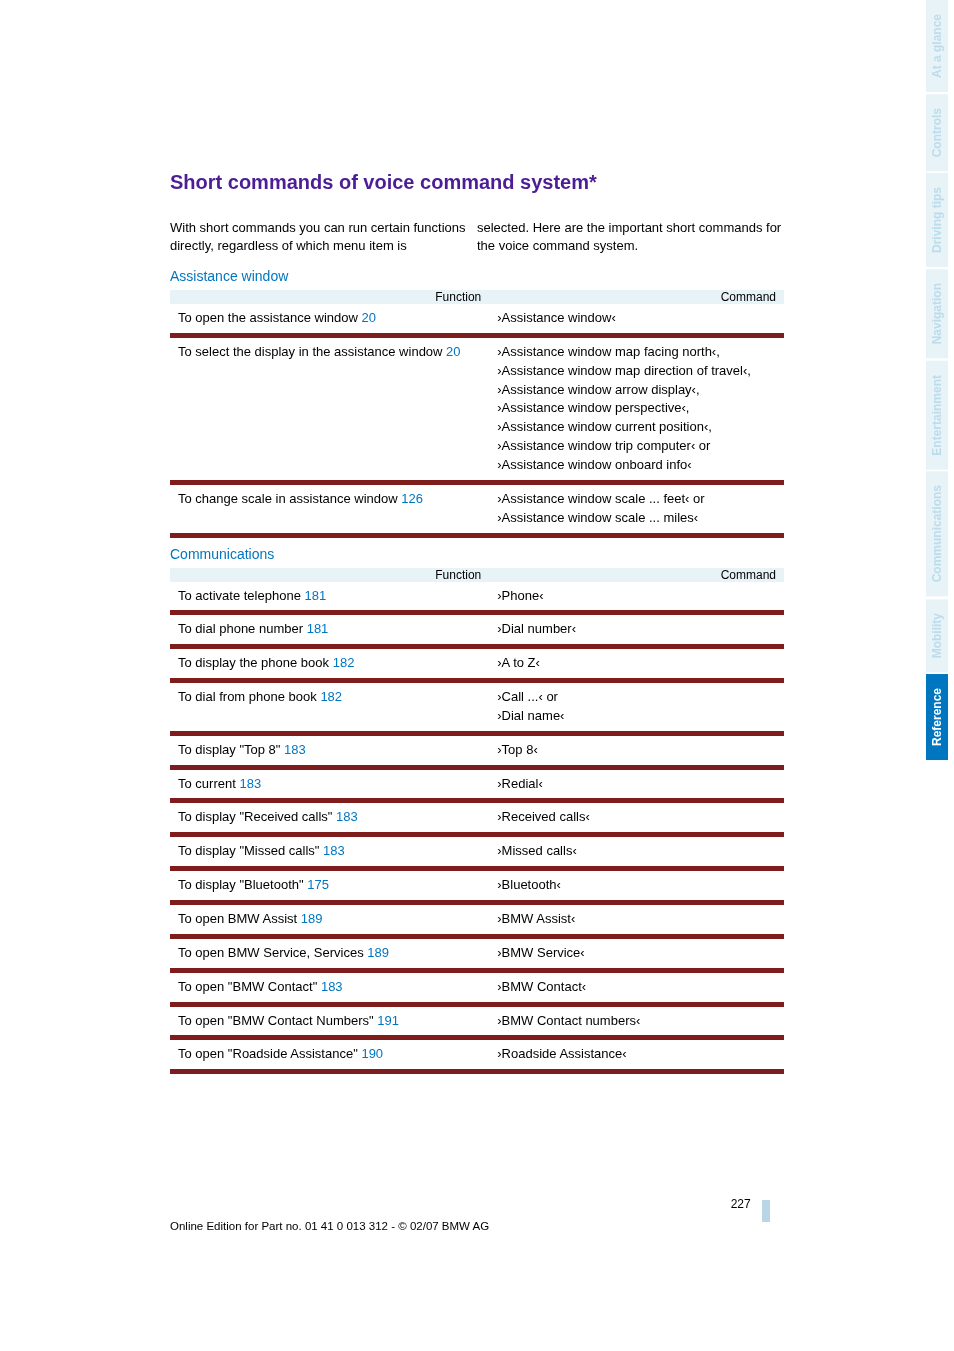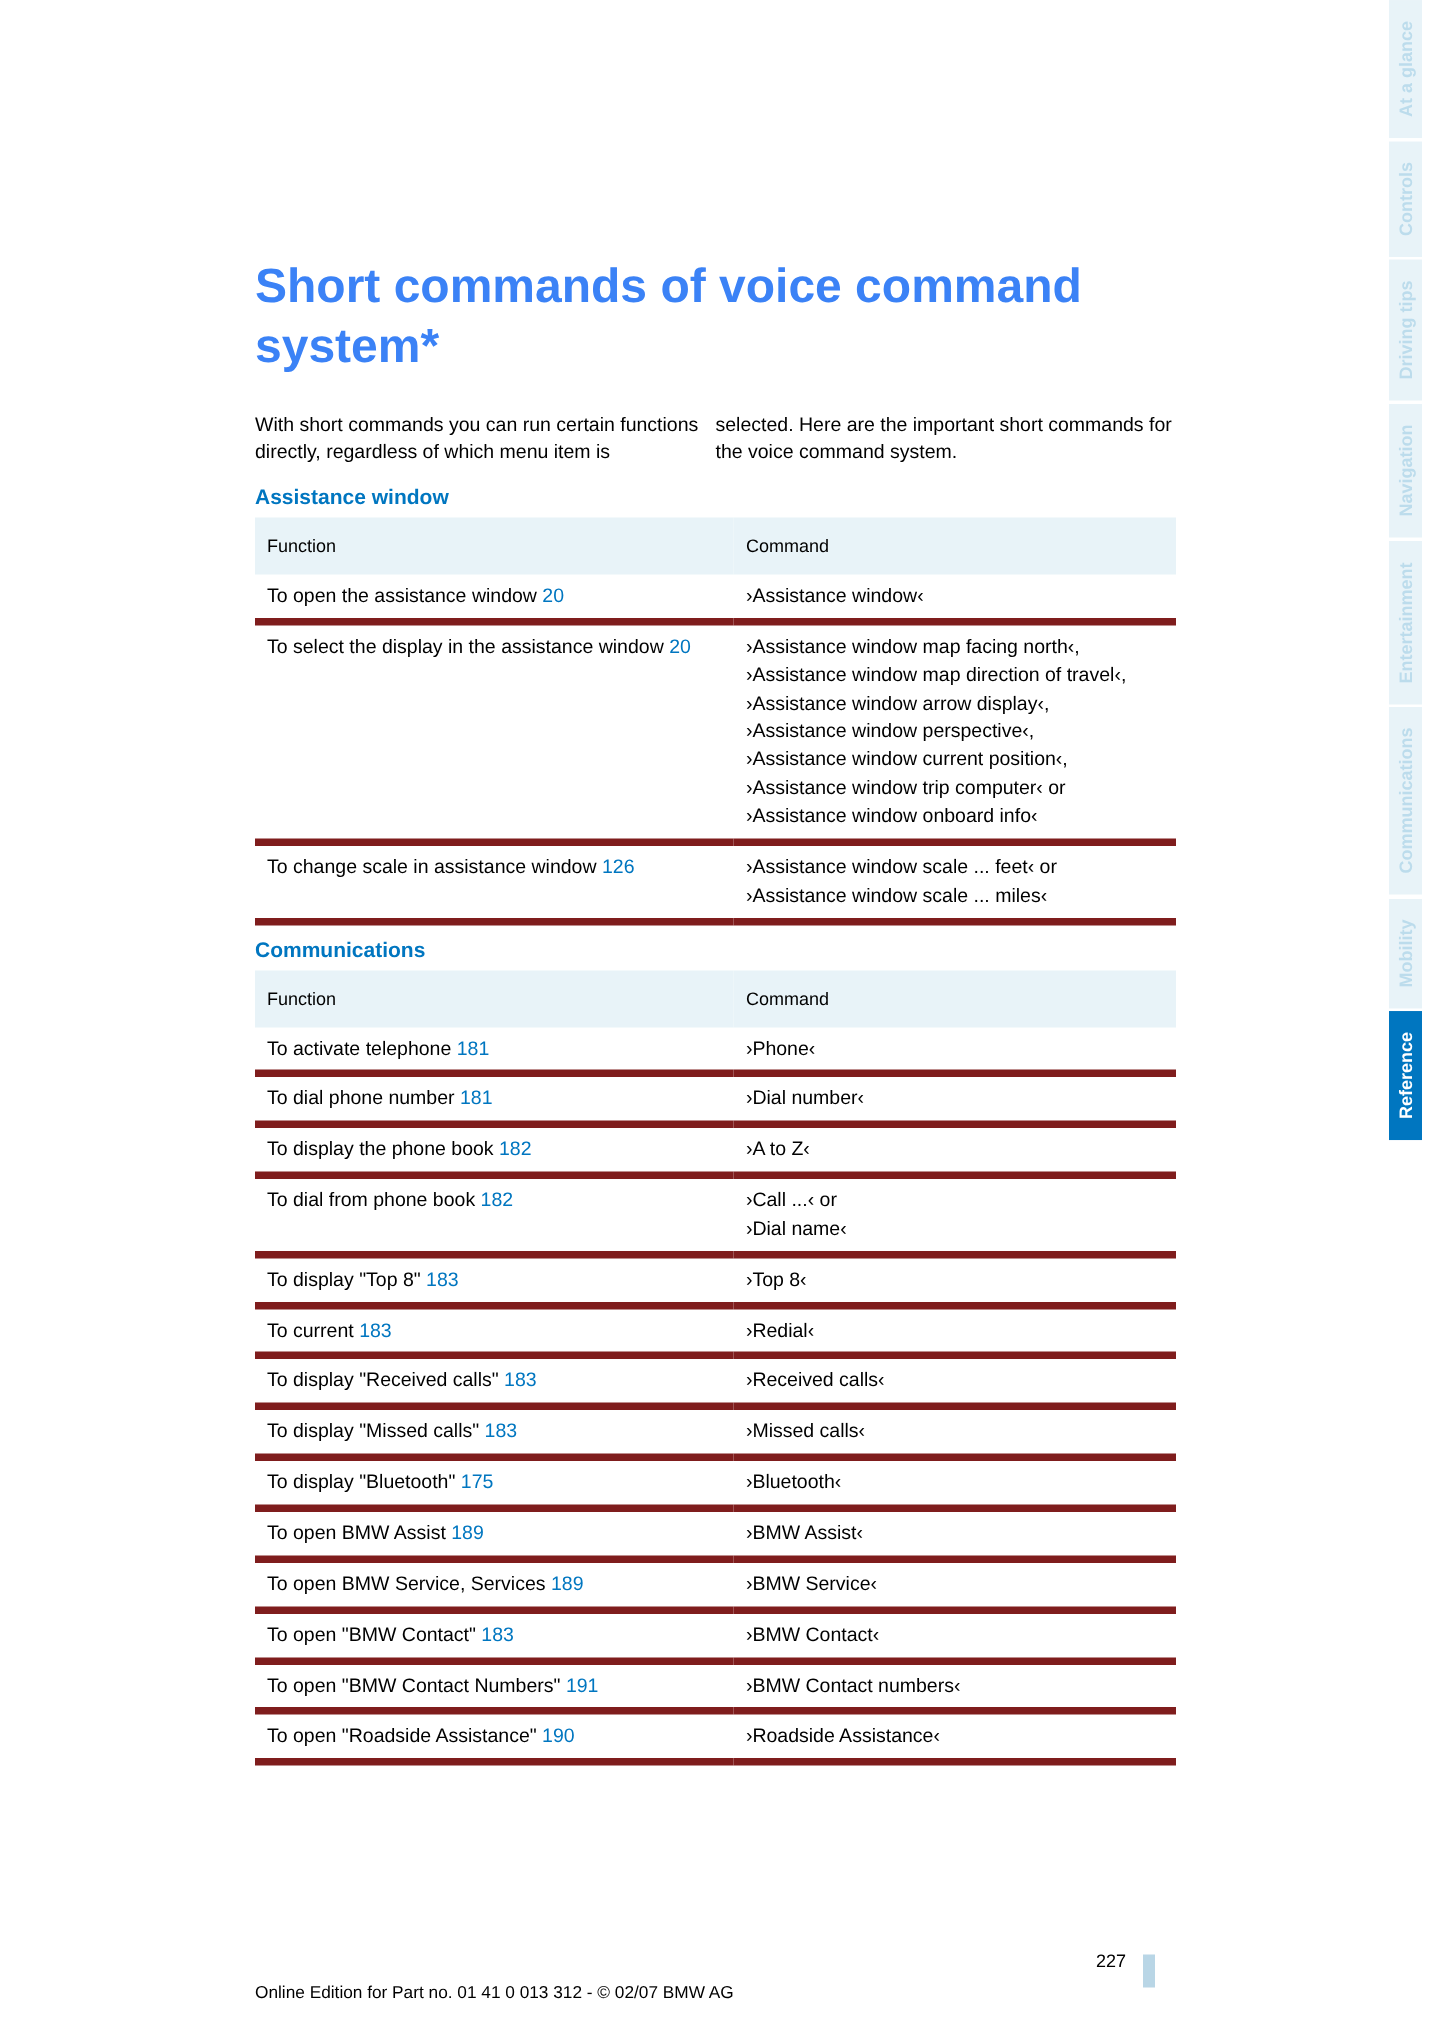--- a/index.html
+++ b/index.html
@@ -34,50 +34,50 @@
     }
     .tab.active {
       background: #0076c0;
       color: #fff;
     }
     .content {
       padding: 170px 170px 40px 170px;
     }
     h1 {
       font-family: Arial, Helvetica, sans-serif;
-      color: #3b82f6;
+      color: #4c1d95;
       font-weight: bold;
-      font-size: 32px;
+      font-size: 20px;
       margin: 0 0 24px 0;
       line-height: 1.25;
     }
     .intro {
       display: flex;
       font-size: 13px;
       margin-bottom: 14px;
       line-height: 1.35;
     }
     .intro > div { flex: 1; }
     h2 {
       color: #0076c0;
-      font-weight: bold;
+      font-weight: normal;
       font-size: 14px;
       margin: 8px 0 6px 0;
     }
     table {
       width: 100%;
       border-collapse: collapse;
       font-size: 13px;
     }
     thead th {
       background: #e8f3f8;
-      text-align: left;
+      text-align: right;
       font-weight: normal;
       font-size: 12px;
-      padding: 12px 8px;
+      padding: 0 8px;
       color: #000;
     }
     tbody td {
       padding: 5px 8px;
       vertical-align: top;
       border-bottom: 5px solid #7f1d1d;
       line-height: 1.45;
     }
     .pg {
       color: #0076c0;

